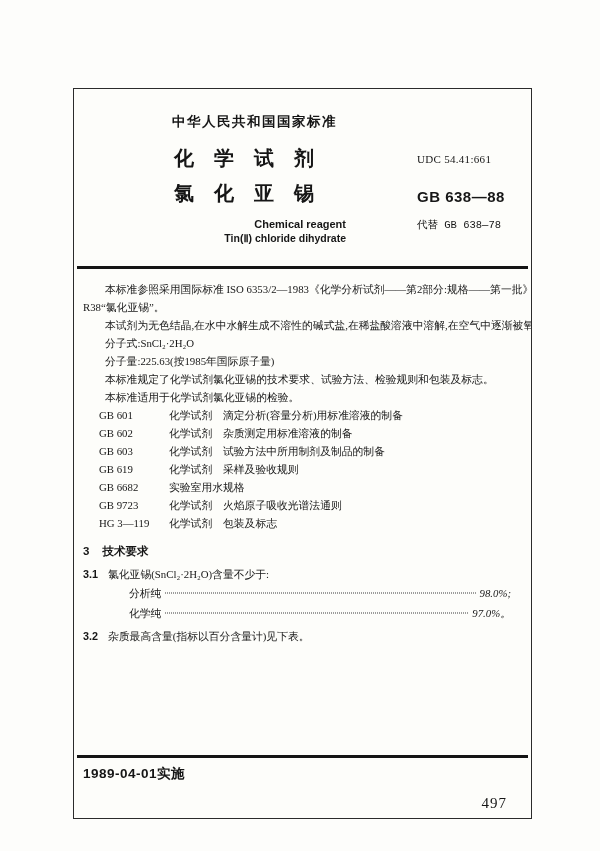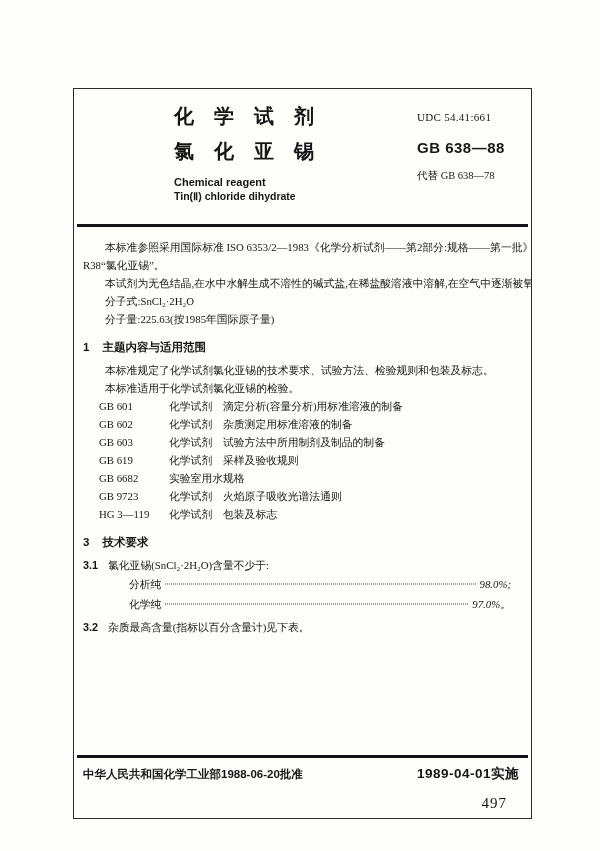--- a/index.html
+++ b/index.html
@@ -31,33 +31,33 @@
   .hdr-row { display: flex; margin-top: 14px; }
   .titles { margin-left: 100px; width: 190px; }
   .title-cn {
     font-family: "Liberation Sans", sans-serif;
     font-size: 20px; font-weight: bold;
     letter-spacing: 20px; white-space: nowrap;
   }
   .title-cn.second { margin-top: 8px; }
   .title-en {
     font-family: "Liberation Sans", sans-serif;
-    font-weight: bold; text-align: left; width: 172px;
+    font-weight: bold; text-align: right; width: 172px;
     white-space: nowrap;
   }
   .title-en.t1 { margin-top: 11px; font-size: 11px; }
   .title-en.t2 { margin-top: 2px; font-size: 10.5px; }
   .codes { margin-left: auto; margin-right: 8px; width: 106px; }
   .udc { margin-top: 8px; font-size: 11px; letter-spacing: 0.3px; white-space: nowrap; }
   .std-no {
-    margin-top: 16px; font-size: 15px; font-weight: bold;
+    margin-top: 23px; font-size: 15px; font-weight: bold;
     font-family: "Liberation Sans", sans-serif;
     letter-spacing: 0.5px; white-space: nowrap;
   }
-  .replaces { margin-top: 13px; font-size: 10.5px; white-space: nowrap; }
+  .replaces { margin-top: 13px; font-size: 10.5px; white-space: nowrap; font-family: Liberation Mono, monospace; }
   .top-rule { height: 3px; background: #141414; margin: 22px 3px 0 3px; }
   
   .doc-body {
     padding: 11px 16px 0 9px;
     font-size: 10.8px; line-height: 18px;
   }
   .line { white-space: nowrap; }
   .indent { padding-left: 22px; }
   .sec-head {
     font-family: "Liberation Sans", sans-serif;
@@ -106,20 +106,21 @@
     position: absolute; right: 24px; bottom: 6px;
     font-size: 15px; letter-spacing: 1px;
   }
 </style>
 </head>
 <body>
 
 <div class="sheet">
   <div class="frame">
 
+    <div class="org">中华人民共和国国家标准</div>
 
     <div class="hdr-row">
       <div class="titles">
         <div class="title-cn">化学试剂</div>
         <div class="title-cn second">氯化亚锡</div>
         <div class="title-en t1">Chemical reagent</div>
         <div class="title-en t2">Tin(Ⅱ) chloride dihydrate</div>
       </div>
       <div class="codes">
         <div class="udc">UDC 54.41:661</div>
@@ -131,23 +132,20 @@
     <div class="top-rule"></div>
 
     <div class="doc-body">
 
       <div class="line indent">本标准参照采用国际标准 ISO 6353/2—1983《化学分析试剂——第2部分:规格——第一批》中</div>
       <div class="line">R38“氯化亚锡”。</div>
       <div class="line indent">本试剂为无色结晶,在水中水解生成不溶性的碱式盐,在稀盐酸溶液中溶解,在空气中逐渐被氧化。</div>
       <div class="line indent">分子式:SnCl₂·2H₂O</div>
       <div class="line indent">分子量:225.63(按1985年国际原子量)</div>
 
-      <div class="sec-head">
-        <span class="h-no">1</span><span>主题内容与适用范围</span>
-      </div>
       <div class="line indent">本标准规定了化学试剂氯化亚锡的技术要求、试验方法、检验规则和包装及标志。</div>
       <div class="line indent">本标准适用于化学试剂氯化亚锡的检验。</div>
 
       <ul class="refs">
         <li><span class="ref-code">GB 601</span><span>化学试剂　滴定分析(容量分析)用标准溶液的制备</span></li>
         <li><span class="ref-code">GB 602</span><span>化学试剂　杂质测定用标准溶液的制备</span></li>
         <li><span class="ref-code">GB 603</span><span>化学试剂　试验方法中所用制剂及制品的制备</span></li>
         <li><span class="ref-code">GB 619</span><span>化学试剂　采样及验收规则</span></li>
         <li><span class="ref-code">GB 6682</span><span>实验室用水规格</span></li>
         <li><span class="ref-code">GB 9723</span><span>化学试剂　火焰原子吸收光谱法通则</span></li>
@@ -171,19 +169,18 @@
         <span class="grade-val">97.0%。</span>
       </div>
       <div class="clause">
         <span class="clause-no">3.2</span><span>杂质最高含量(指标以百分含量计)见下表。</span>
       </div>
 
     </div>
 
     <div class="footer-rule"></div>
     <div class="footer-row">
-      <div class="approval">中华人民共和国化学工业部1988-06-20批准</div>
       <div class="impl">1989-04-01实施</div>
     </div>
     <div class="page-no">497</div>
 
   </div>
 </div>
 
 </body></html>

